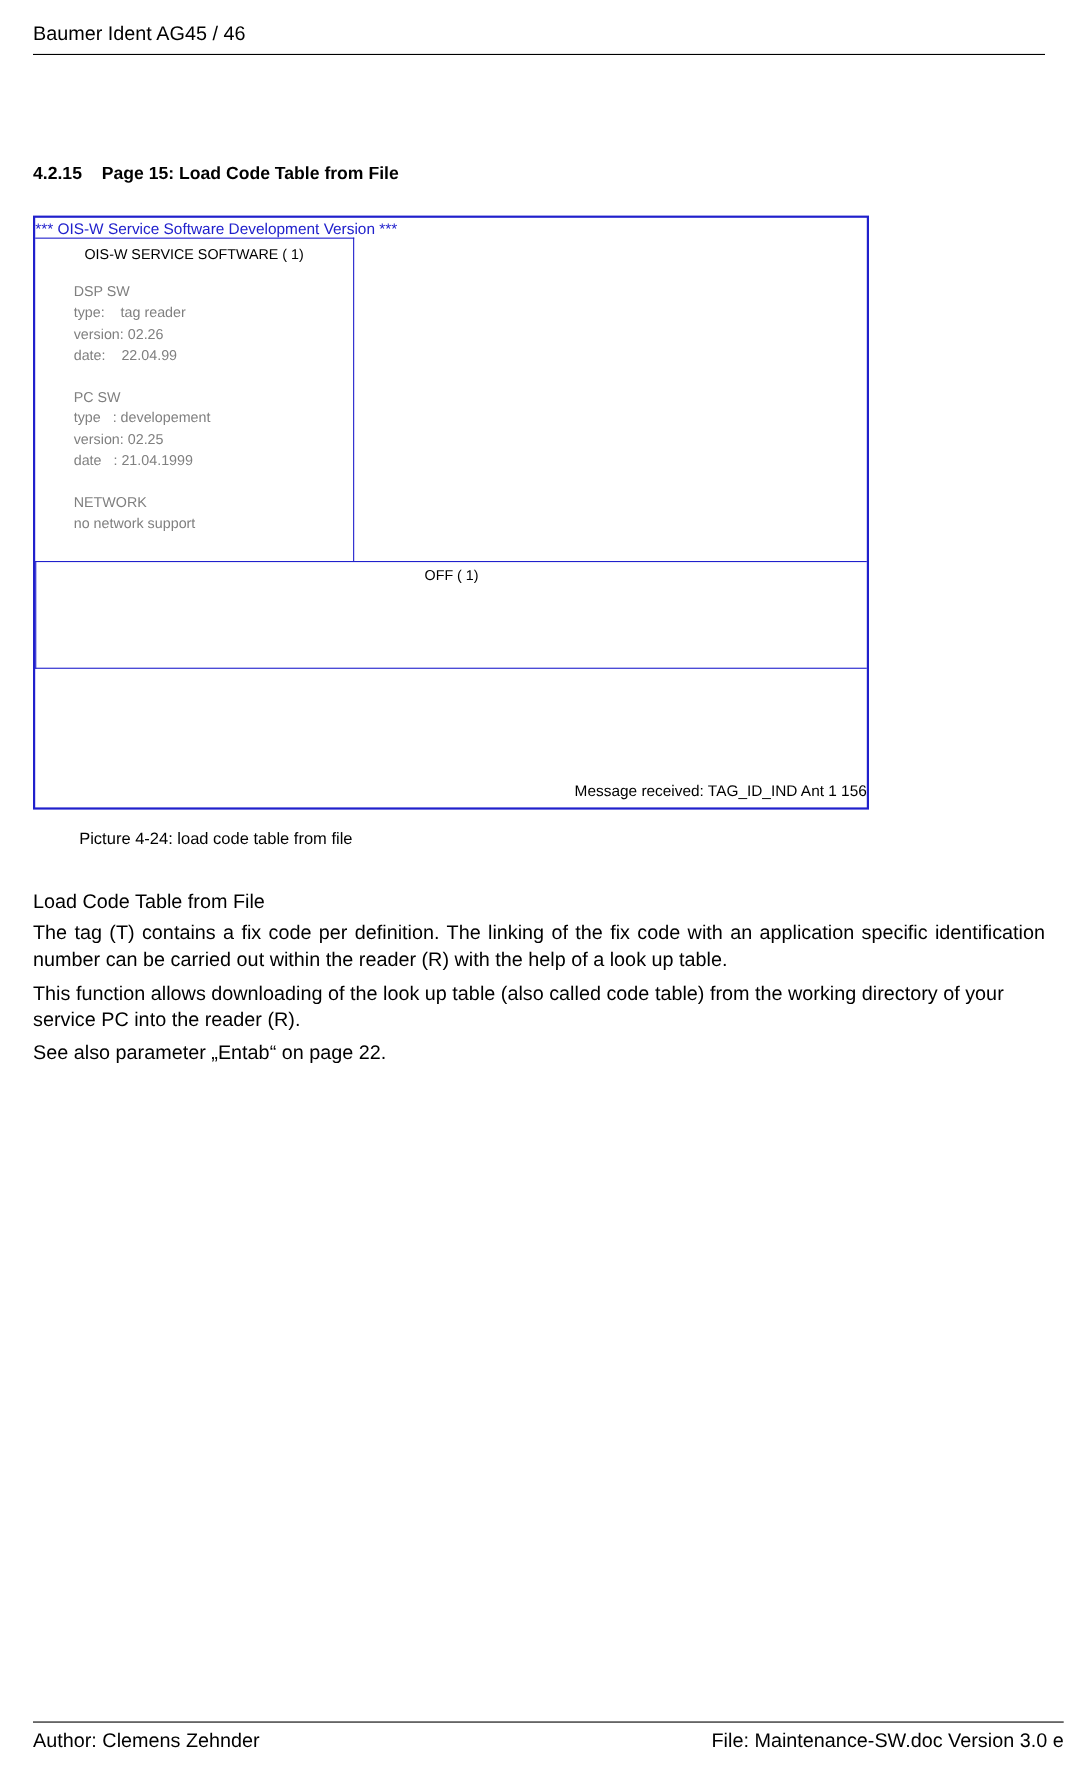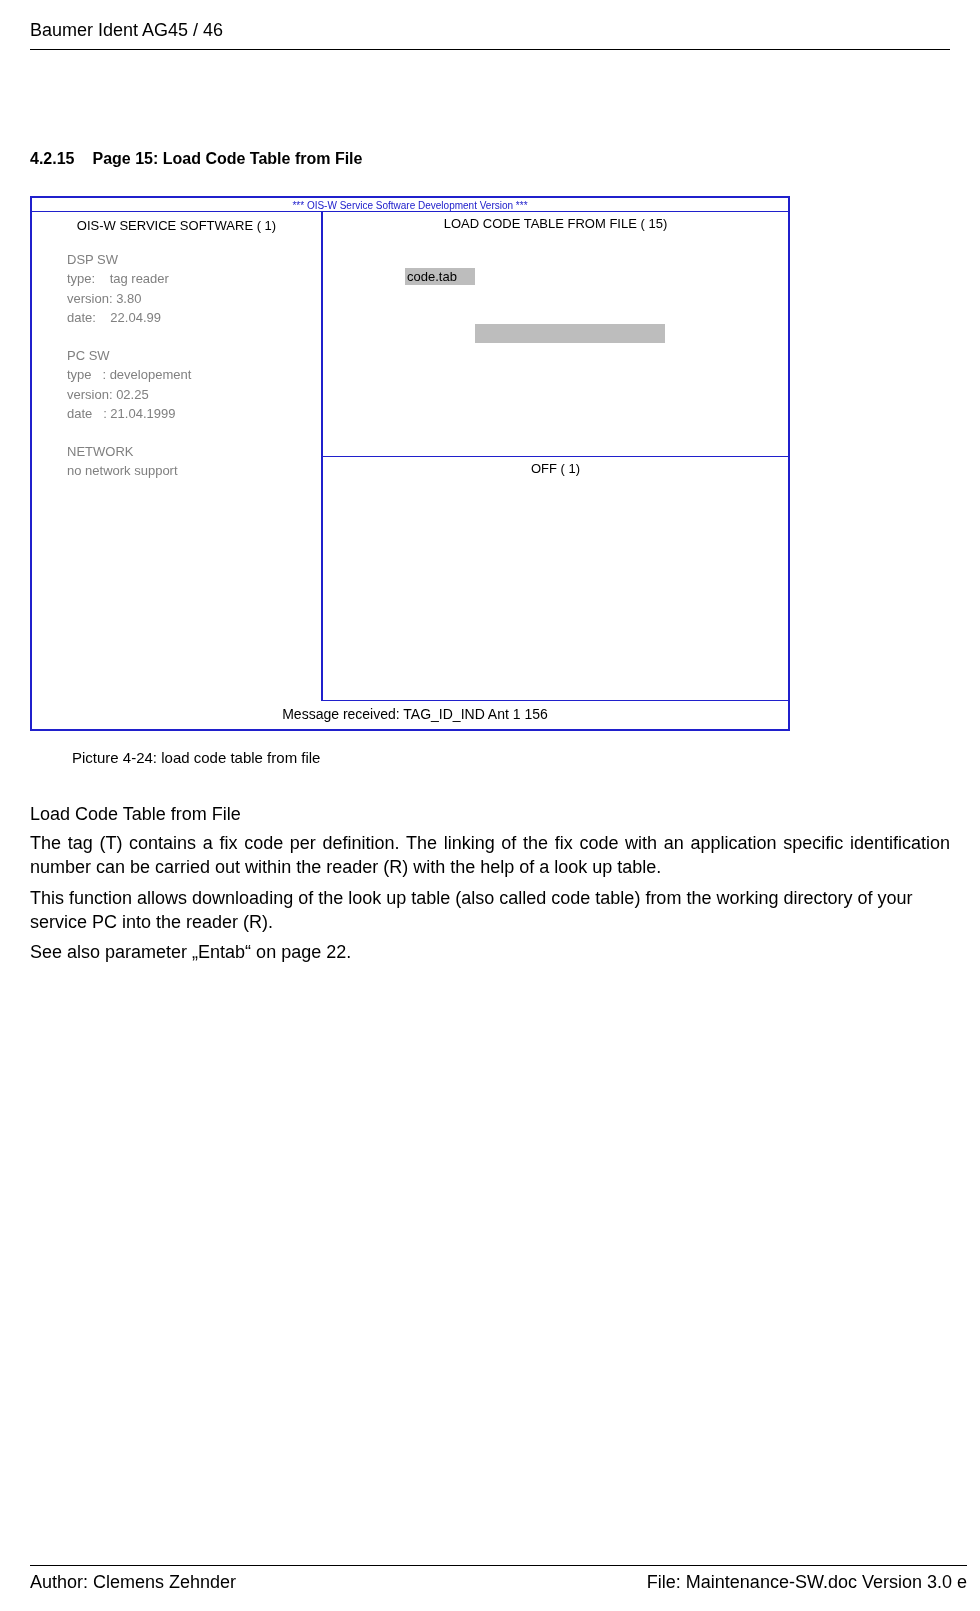--- a/index.html
+++ b/index.html
@@ -25,29 +25,28 @@
       margin-bottom: 28px;
     }
     .section-number { margin-right: 18px; }
     .screenshot {
       border: 2px solid #2020cc;
       width: 760px;
       position: relative;
       background: #fff;
     }
     .win-title {
-      text-align: center;
       color: #2020cc;
       font-family: "Segoe UI", Tahoma, sans-serif;
-      font-size: 10px;
+      font-size: 14px;
       padding: 2px 0 0 0;
     }
     .panels {
       display: flex;
-      flex-direction: row;
+      flex-direction: column;
       height: 490px;
     }
     .left-panel {
       width: 290px;
       border: 1px solid #2020cc;
       border-left: none;
       border-bottom: none;
       padding: 6px 8px;
       color: #808080;
       font-family: Tahoma, "Segoe UI", sans-serif;
@@ -108,21 +107,21 @@
       font-family: Tahoma, sans-serif;
       font-size: 13px;
       color: #000;
       padding: 1px 0;
     }
     .status-msg {
       padding: 5px 0 7px 10px;
       font-family: Tahoma, sans-serif;
       font-size: 14px;
       color: #000;
-      text-align: center;
+      text-align: right;
     }
     .caption {
       font-size: 15px;
       margin: 18px 0 38px 42px;
     }
     .subheading {
       font-size: 18px;
       font-weight: normal;
       margin-bottom: 6px;
     }
@@ -159,40 +158,35 @@
 </div>
 
 <div class="screenshot">
   <div class="win-title">*** OIS-W Service Software Development Version ***</div>
   <div class="panels">
     <div class="left-panel">
       <div class="panel-title">OIS-W SERVICE SOFTWARE ( 1)</div>
       <div class="left-block">
         <div class="left-row">DSP SW</div>
         <div class="left-row">type:    tag reader</div>
-        <div class="left-row">version: 3.80</div>
+        <div class="left-row">version: 02.26</div>
         <div class="left-row">date:    22.04.99</div>
       </div>
       <div class="left-block">
         <div class="left-row">PC SW</div>
         <div class="left-row">type   : developement</div>
         <div class="left-row">version: 02.25</div>
         <div class="left-row">date   : 21.04.1999</div>
       </div>
       <div class="left-block">
         <div class="left-row">NETWORK</div>
         <div class="left-row">no network support</div>
       </div>
     </div>
     <div class="right-col">
-      <div class="right-panel top">
-        <div class="panel-title">LOAD CODE TABLE FROM FILE ( 15)</div>
-        <div class="file-label">code.tab</div>
-        <div class="gray-bar"></div>
-      </div>
       <div class="right-panel">
         <div class="panel-title">OFF ( 1)</div>
       </div>
     </div>
   </div>
   <div class="status-msg">Message received: TAG_ID_IND Ant 1 156</div>
 </div>
 
 <div class="caption">Picture 4-24: load code table from file</div>
 

